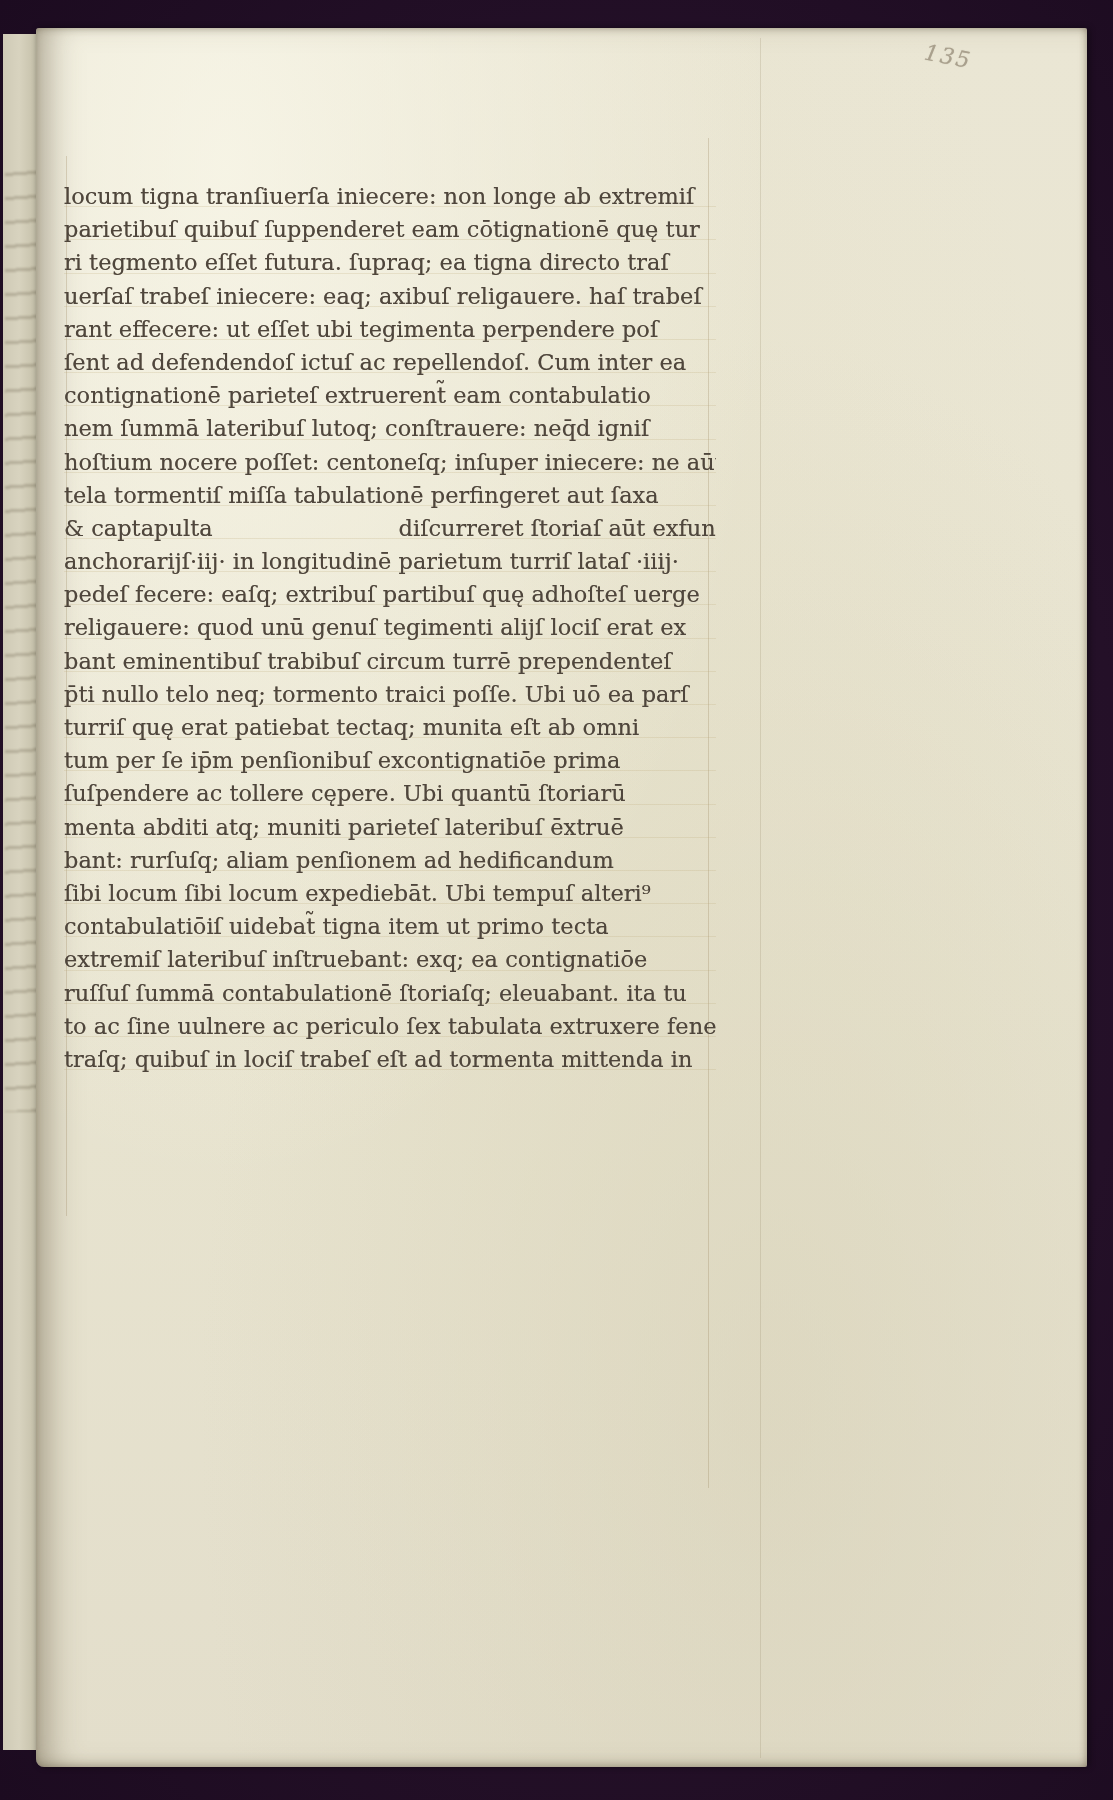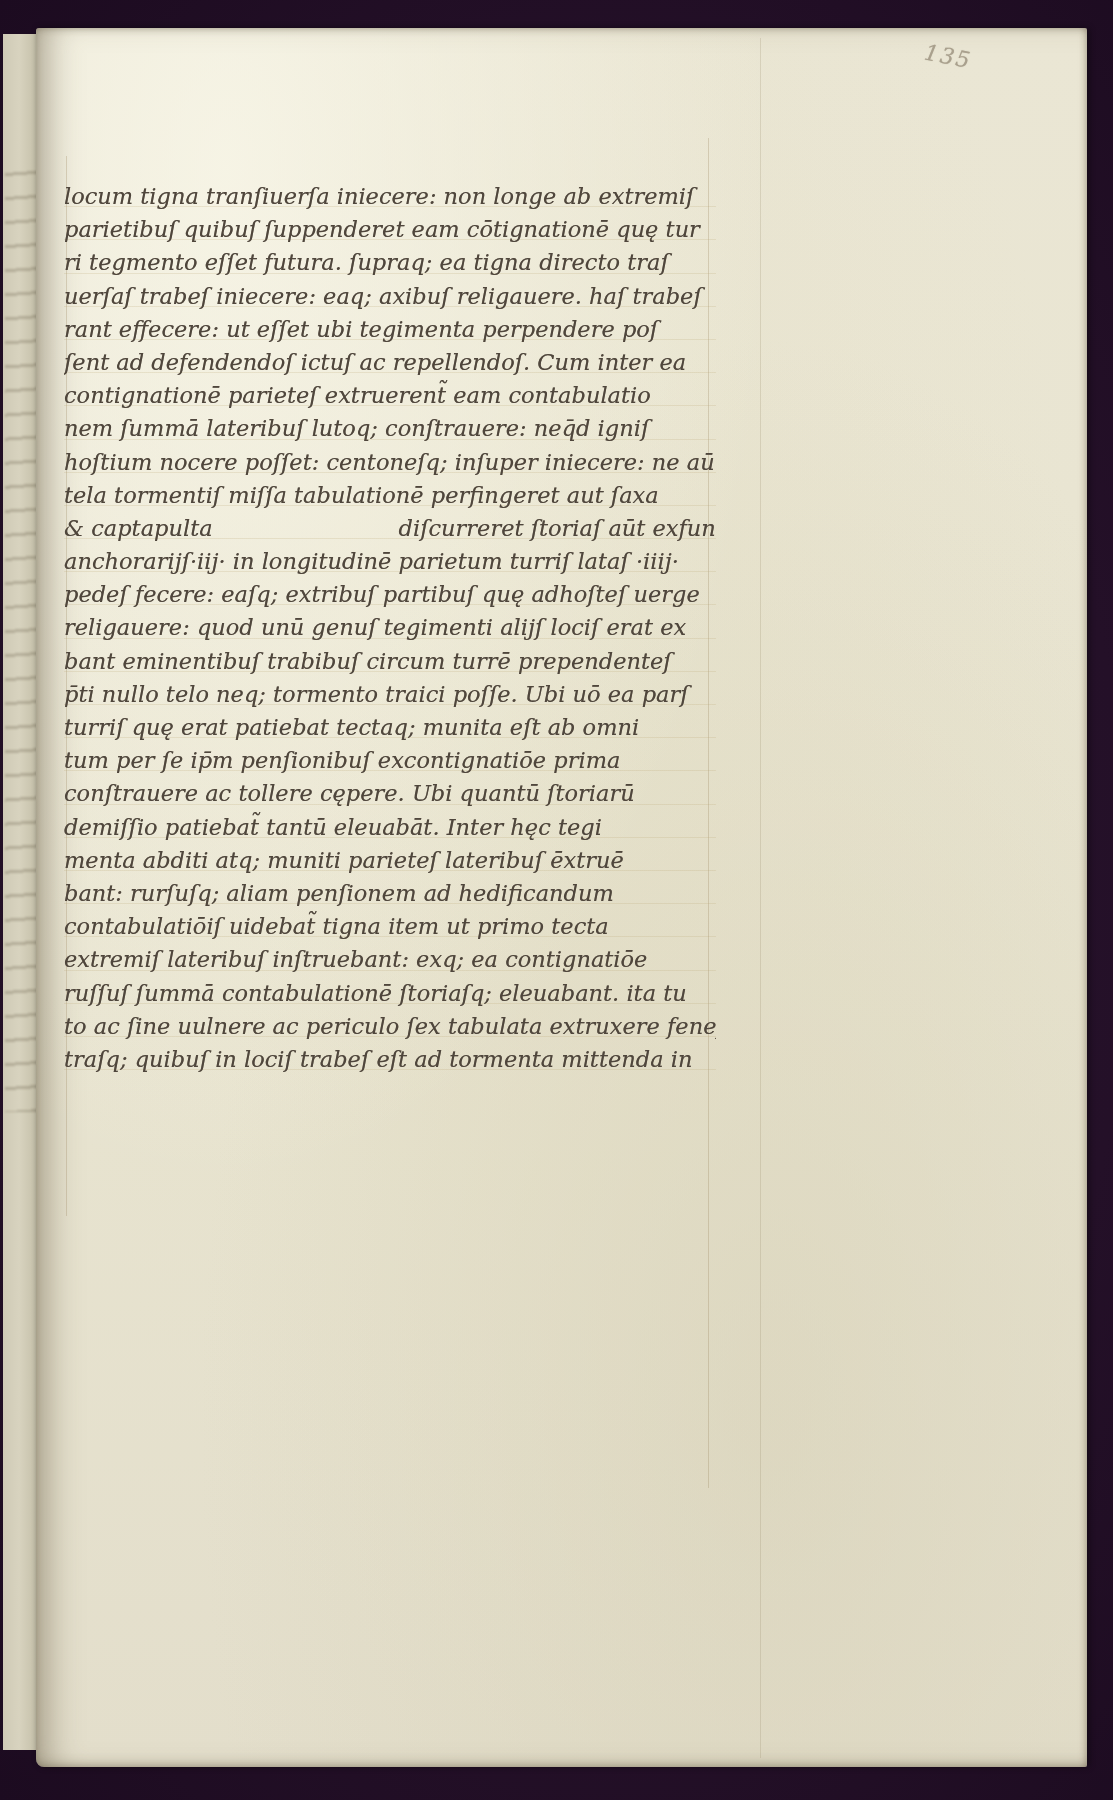--- a/index.html
+++ b/index.html
@@ -49,21 +49,21 @@
     color:#a9a08d;font-size:22px;font-style:italic;
     transform:rotate(11deg);letter-spacing:2px;
     text-shadow:0 0 1px rgba(169,160,141,0.6);
   }
   
   #textblock{
     position:absolute;left:28px;top:152px;width:652px;
     color:#4f463c;
   }
   .line{
-    height:33.2px;line-height:33.2px;font-size:22.5px;font-style:italic;
+    height:33.2px;line-height:33.2px;font-size:22.5px;
     white-space:pre;overflow:hidden;
     text-shadow:0 0 0.6px rgba(74,64,52,0.55);
     background:linear-gradient(rgba(186,166,116,0.22), rgba(186,166,116,0.22)) 0 calc(100% - 6px) / 100% 1px no-repeat;
   }
 </style>
 </head>
 <body>
 
 <div id="photo">
 
@@ -90,24 +90,24 @@
       <div class="line">hoſtium nocere poſſet: centoneſq; inſuper iniecere: ne aūt</div>
       <div class="line">tela tormentiſ miſſa tabulationē perfingeret aut ſaxa</div>
       <div class="line">&amp; captapulta                          diſcurreret ſtoriaſ aūt exfunibʒ</div>
       <div class="line">anchorarijſ·iij· in longitudinē parietum turriſ lataſ ·iiij·</div>
       <div class="line">pedeſ fecere: eaſq; extribuſ partibuſ quę adhoſteſ uerge</div>
       <div class="line">religauere: quod unū genuſ tegimenti alijſ lociſ erat ex</div>
       <div class="line">bant eminentibuſ trabibuſ circum turrē prependenteſ</div>
       <div class="line">p̄ti nullo telo neq; tormento traici poſſe. Ubi uō ea parſ</div>
       <div class="line">turriſ quę erat patiebat tectaq; munita eſt ab omni</div>
       <div class="line">tum per ſe ip̄m penſionibuſ excontignatiōe prima</div>
-      <div class="line">conſtrauere ac tollere cępere. Ubi quantū ſtoriarū</div>
-      <div class="line">demiſſio patiebat̃ tantū eleuabāt. Inter hęc tegi</div>
+      <div class="line">ſuſpendere ac tollere cępere. Ubi quantū ſtoriarū</div>
       <div class="line">menta abditi atq; muniti parieteſ lateribuſ ēxtruē</div>
       <div class="line">bant: rurſuſq; aliam penſionem ad hedificandum</div>
+      <div class="line">ſibi locum ſibi locum expediebāt. Ubi tempuſ alteri⁹</div>
       <div class="line">contabulatiōiſ uidebat̃ tigna item ut primo tecta</div>
       <div class="line">extremiſ lateribuſ inſtruebant: exq; ea contignatiōe</div>
       <div class="line">ruſſuſ ſummā contabulationē ſtoriaſq; eleuabant. ita tu</div>
       <div class="line">to ac ſine uulnere ac periculo ſex tabulata extruxere feneſ</div>
       <div class="line">traſq; quibuſ in lociſ trabeſ eſt ad tormenta mittenda in</div>
     </div>
   </div>
 
 </div>
 

